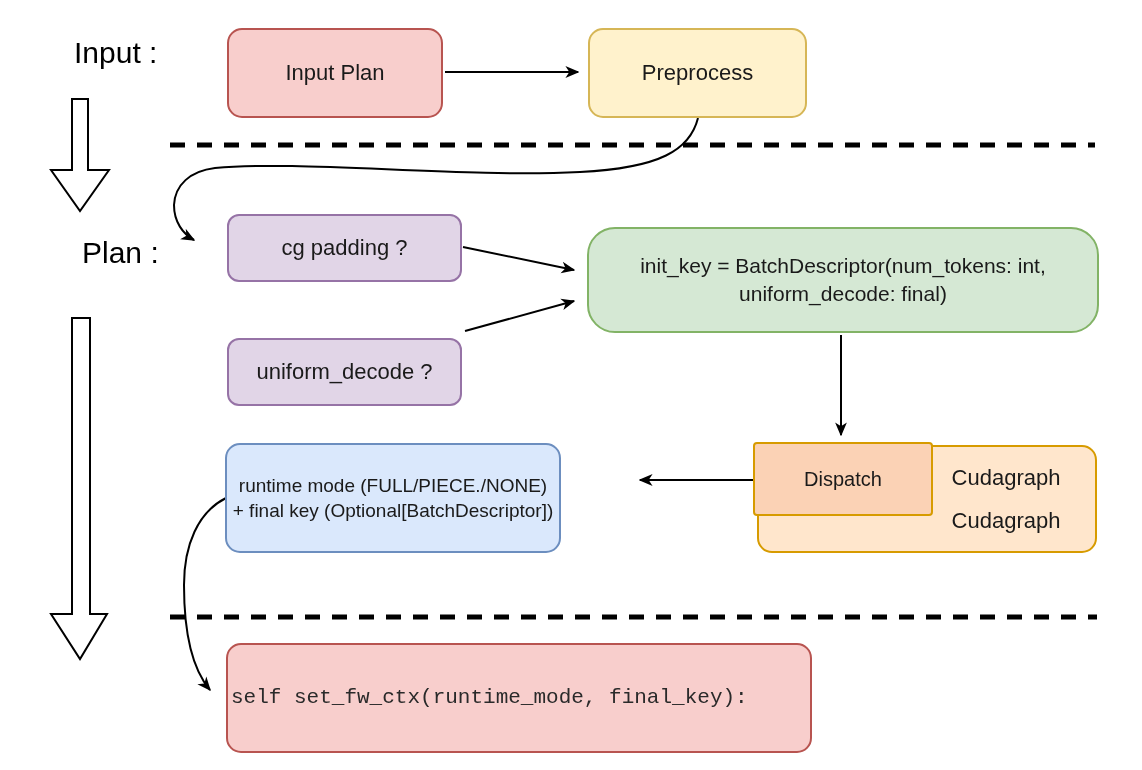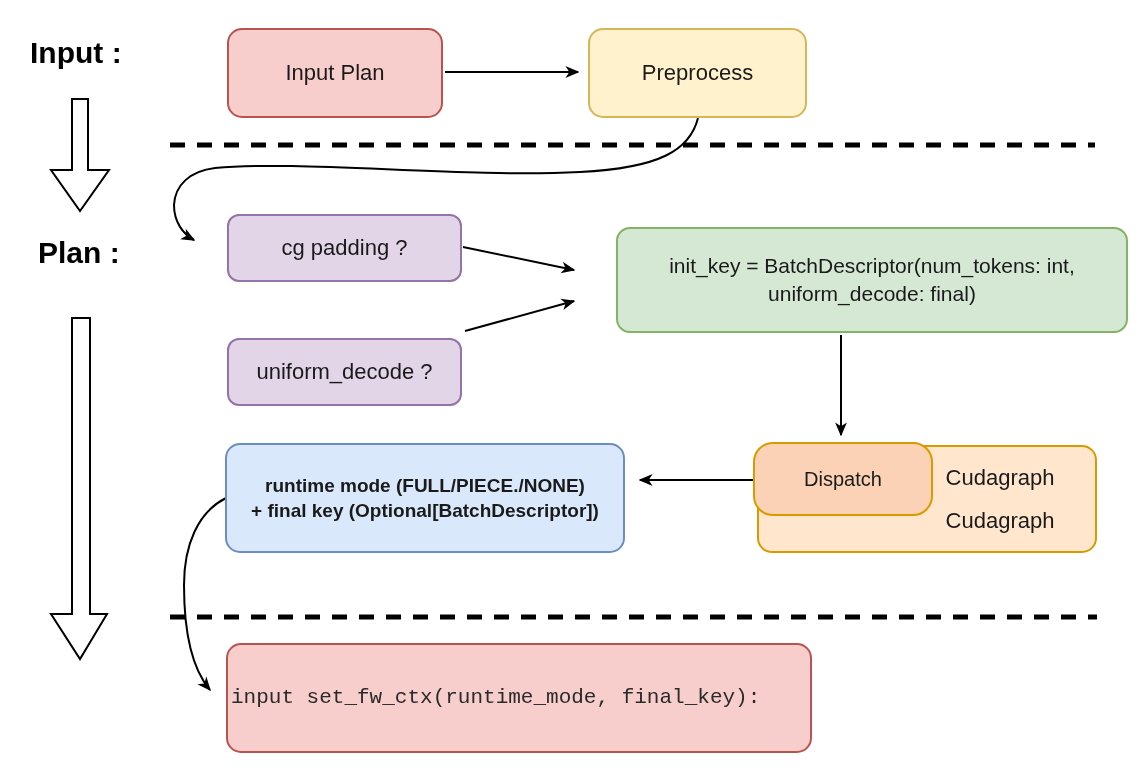--- a/index.html
+++ b/index.html
@@ -5,22 +5,23 @@
   html,body{margin:0;padding:0;background:#fff;}
   .canvas{
     position:relative;width:1142px;height:770px;background:#ffffff;overflow:hidden;
     font-family:"Liberation Sans", sans-serif;color:#1a1a1a;
   }
   .wires{position:absolute;left:0;top:0;z-index:1;}
   .wires path.conn{fill:none;stroke:var(--c-line,#000);stroke-width:2;}
   .wires path.dashed{fill:none;stroke:var(--c-line,#000);stroke-width:5;stroke-dasharray:15 12;}
   .wires polygon.hollow{fill:#ffffff;stroke:var(--c-line,#000);stroke-width:2;}
   .stage-label{
-    position:absolute;z-index:2;font-weight:bold;font-size:30px;color:#000;
+    position:absolute;z-index:2;font-weight:normal;font-size:30px;color:#000;
     white-space:nowrap;
+    margin-left:44px;
   }
   .node{
     position:absolute;z-index:2;display:flex;flex-direction:column;
     align-items:center;justify-content:center;text-align:center;
     box-sizing:border-box;line-height:1.32;
   }
   .node .ln{white-space:nowrap;}
   .n-input-batch{
     left:227px;top:28px;width:216px;height:90px;border-radius:15px;
     background:var(--c-pink-fill,#F8CECC);border:2px solid var(--c-pink-stroke,#B85450);
@@ -32,41 +33,40 @@
     font-size:22px;
   }
   .n-purple{
     left:227px;width:235px;height:68px;border-radius:12px;
     background:var(--c-purple-fill,#E1D5E7);border:2px solid var(--c-purple-stroke,#9673A6);
     font-size:22px;
   }
   .n-cg{top:214px;}
   .n-ud{top:300px;margin-top:38px;}
   .n-init-key{
-    left:616px;top:227px;width:512px;height:106px;border-radius:14px;
+    left:587px;top:227px;width:512px;height:106px;border-radius:28px;
     background:var(--c-green-fill,#D5E8D4);border:2px solid var(--c-green-stroke,#82B366);
     font-size:21px;
   }
   .n-runtime{
-    left:225px;top:443px;width:400px;height:110px;border-radius:15px;
+    left:225px;top:443px;width:336px;height:110px;border-radius:15px;
     background:var(--c-blue-fill,#DAE8FC);border:2px solid var(--c-blue-stroke,#6C8EBF);
     font-size:19px;
-    font-weight:bold;
   }
   .n-cuda-outer{
     left:757px;top:445px;width:340px;height:108px;border-radius:15px;
     background:var(--c-orange-fill,#FFE6CC);border:2px solid var(--c-orange-stroke,#D79B00);
     font-size:22px;
     flex-direction:column;align-items:flex-end;justify-content:center;
-    padding-right:20px;
+    padding-right:14px;
     gap:13px;
   }
   .n-cuda-outer .ln{width:150px;text-align:center;}
   .n-dispatch{
-    left:753px;top:442px;width:180px;height:74px;border-radius:20px;
+    left:753px;top:442px;width:180px;height:74px;border-radius:4px;
     background:var(--c-orange-inner-fill,#FBD2B5);border:2px solid var(--c-orange-stroke,#D79B00);
     font-size:20px;z-index:3;justify-content:center;
   }
   .n-code{
     left:226px;top:643px;width:586px;height:110px;border-radius:15px;
     background:var(--c-pink-fill,#F8CECC);border:2px solid var(--c-pink-stroke,#B85450);
     align-items:flex-start;justify-content:center;
     font-family:"Liberation Mono","DejaVu Sans Mono",monospace;
     font-size:21px;line-height:1.35;color:#2a2a2a;
     padding-left:3px;
@@ -135,16 +135,16 @@
   <div class="node n-cuda-outer">
     <div class="ln">Cudagraph</div>
     <div class="ln">Cudagraph</div>
   </div>
 
   <div class="node n-dispatch">
     <div class="ln">Dispatch</div>
   </div>
 
   <div class="node n-code">
-    <div class="ln">input set_fw_ctx(runtime_mode, final_key):</div>
+    <div class="ln">self set_fw_ctx(runtime_mode, final_key):</div>
   </div>
 
 </div>
 
 </body></html>

